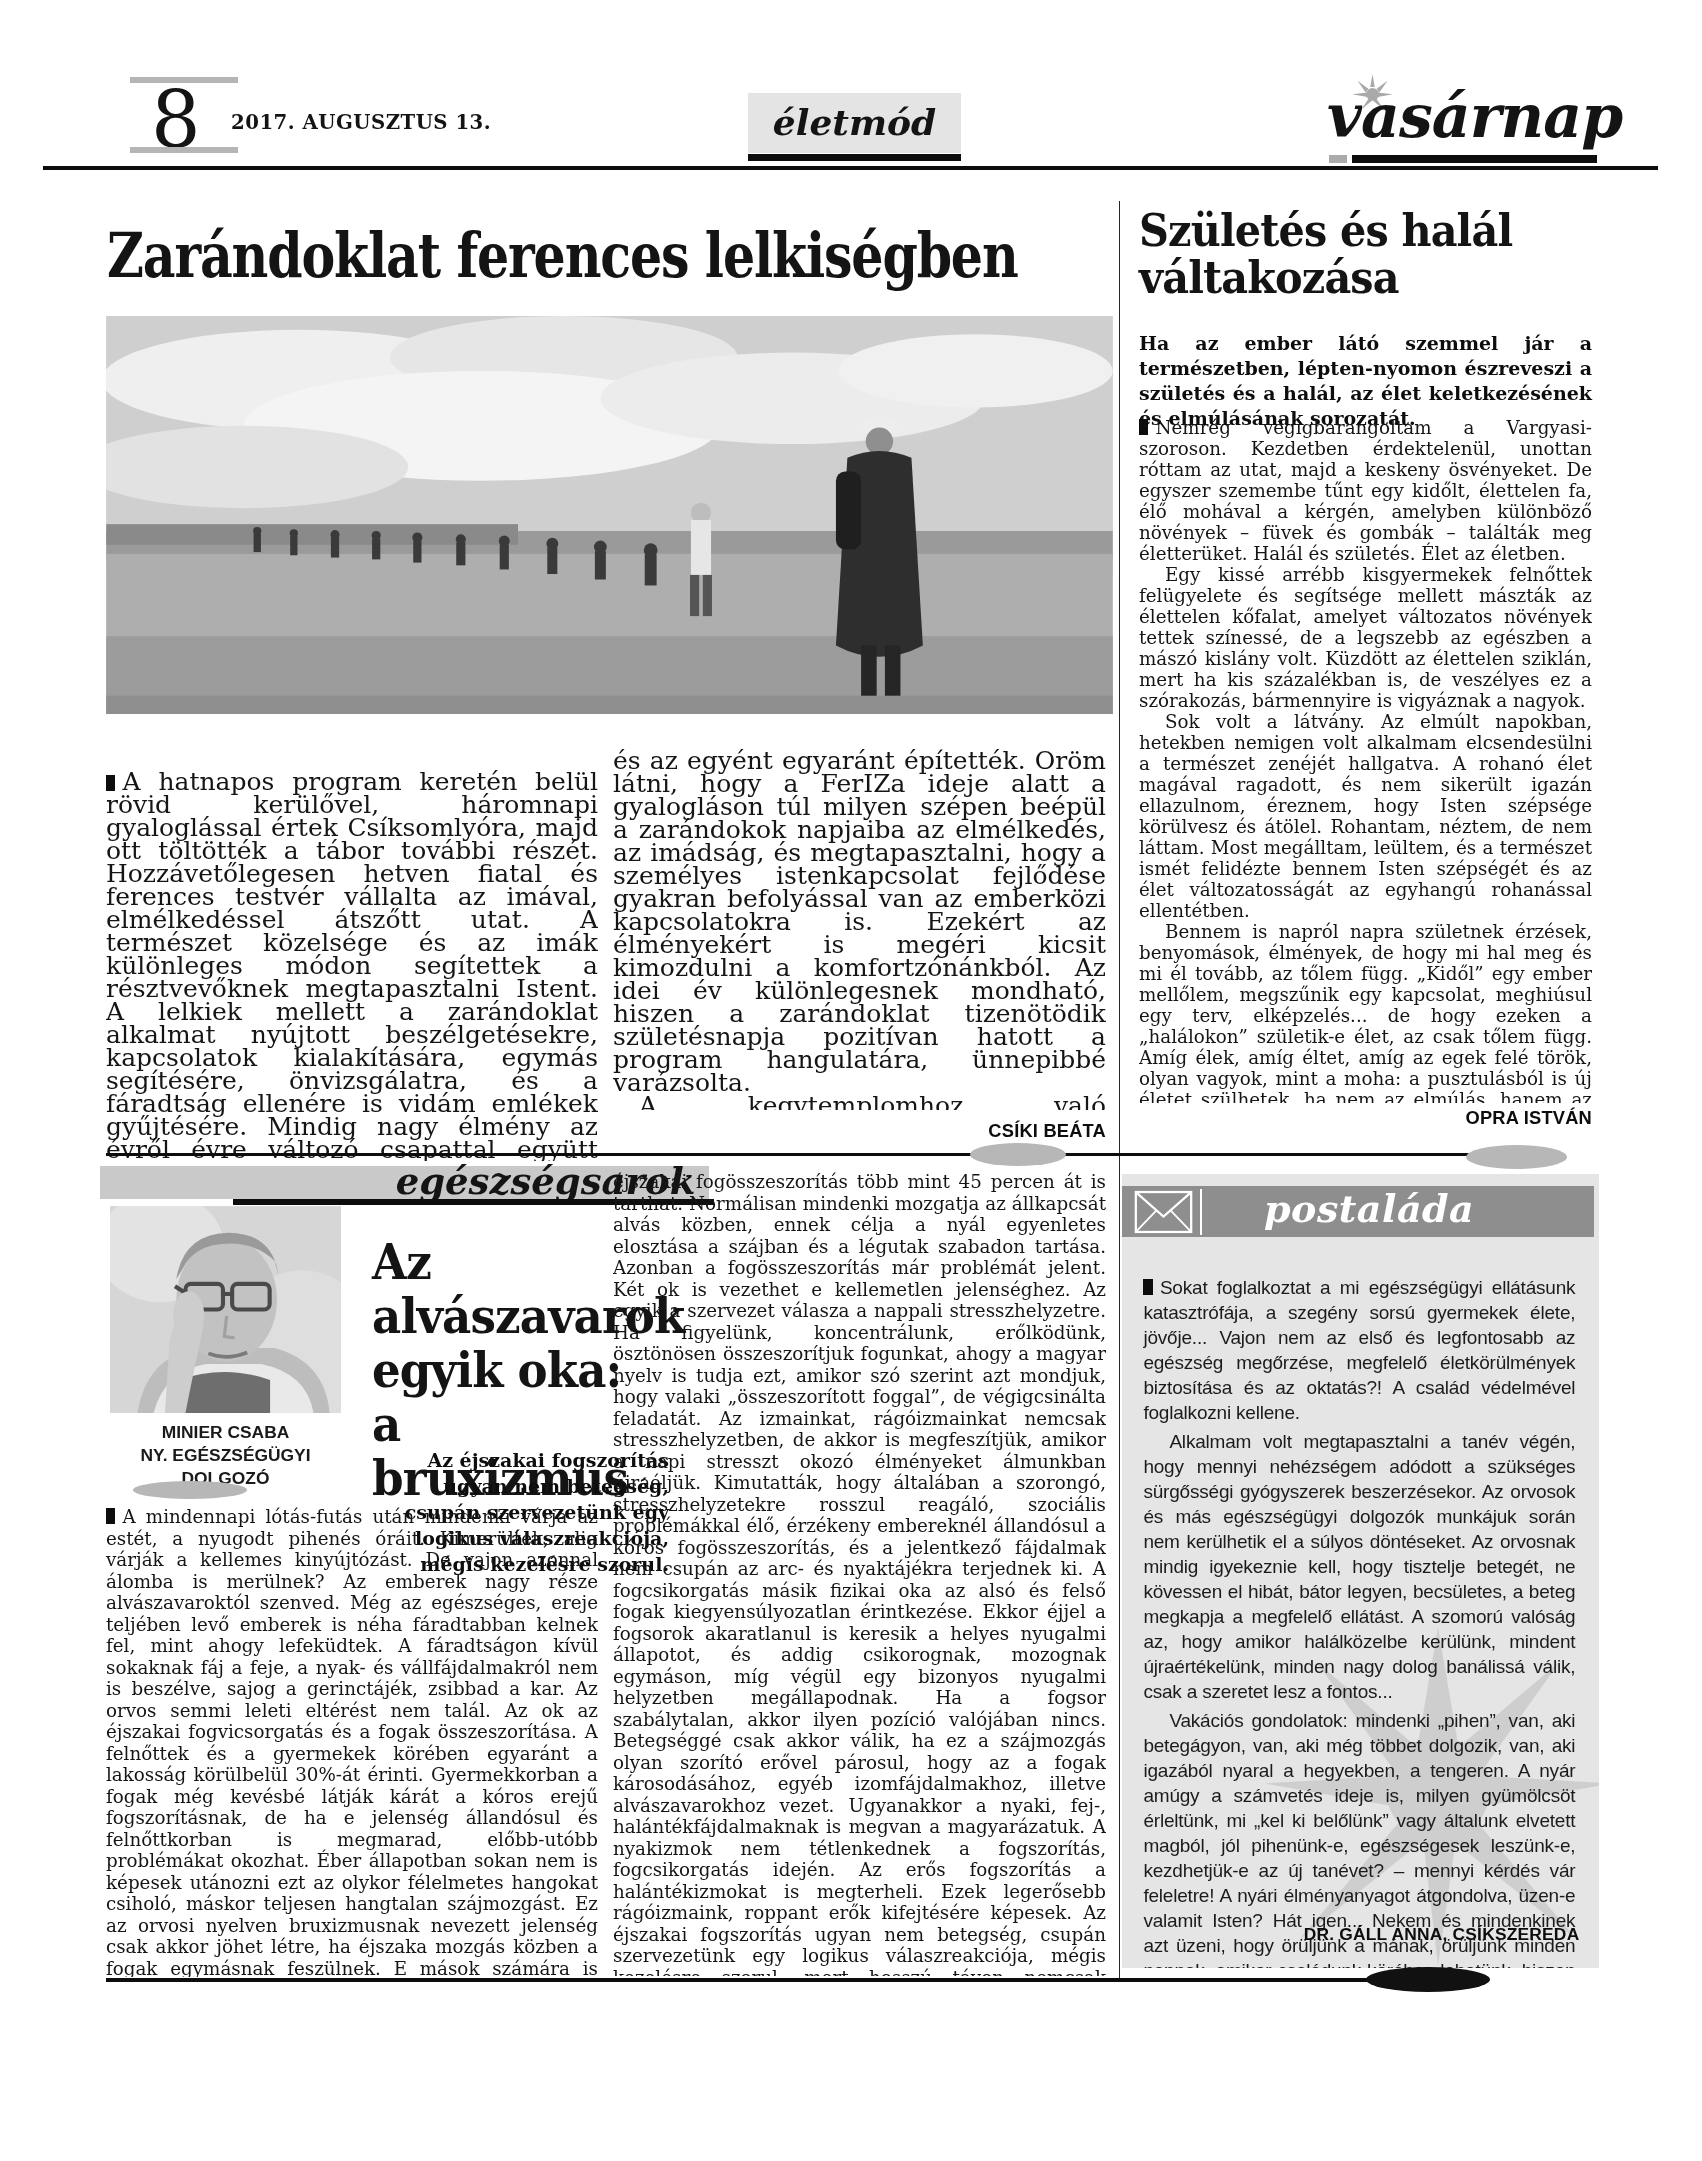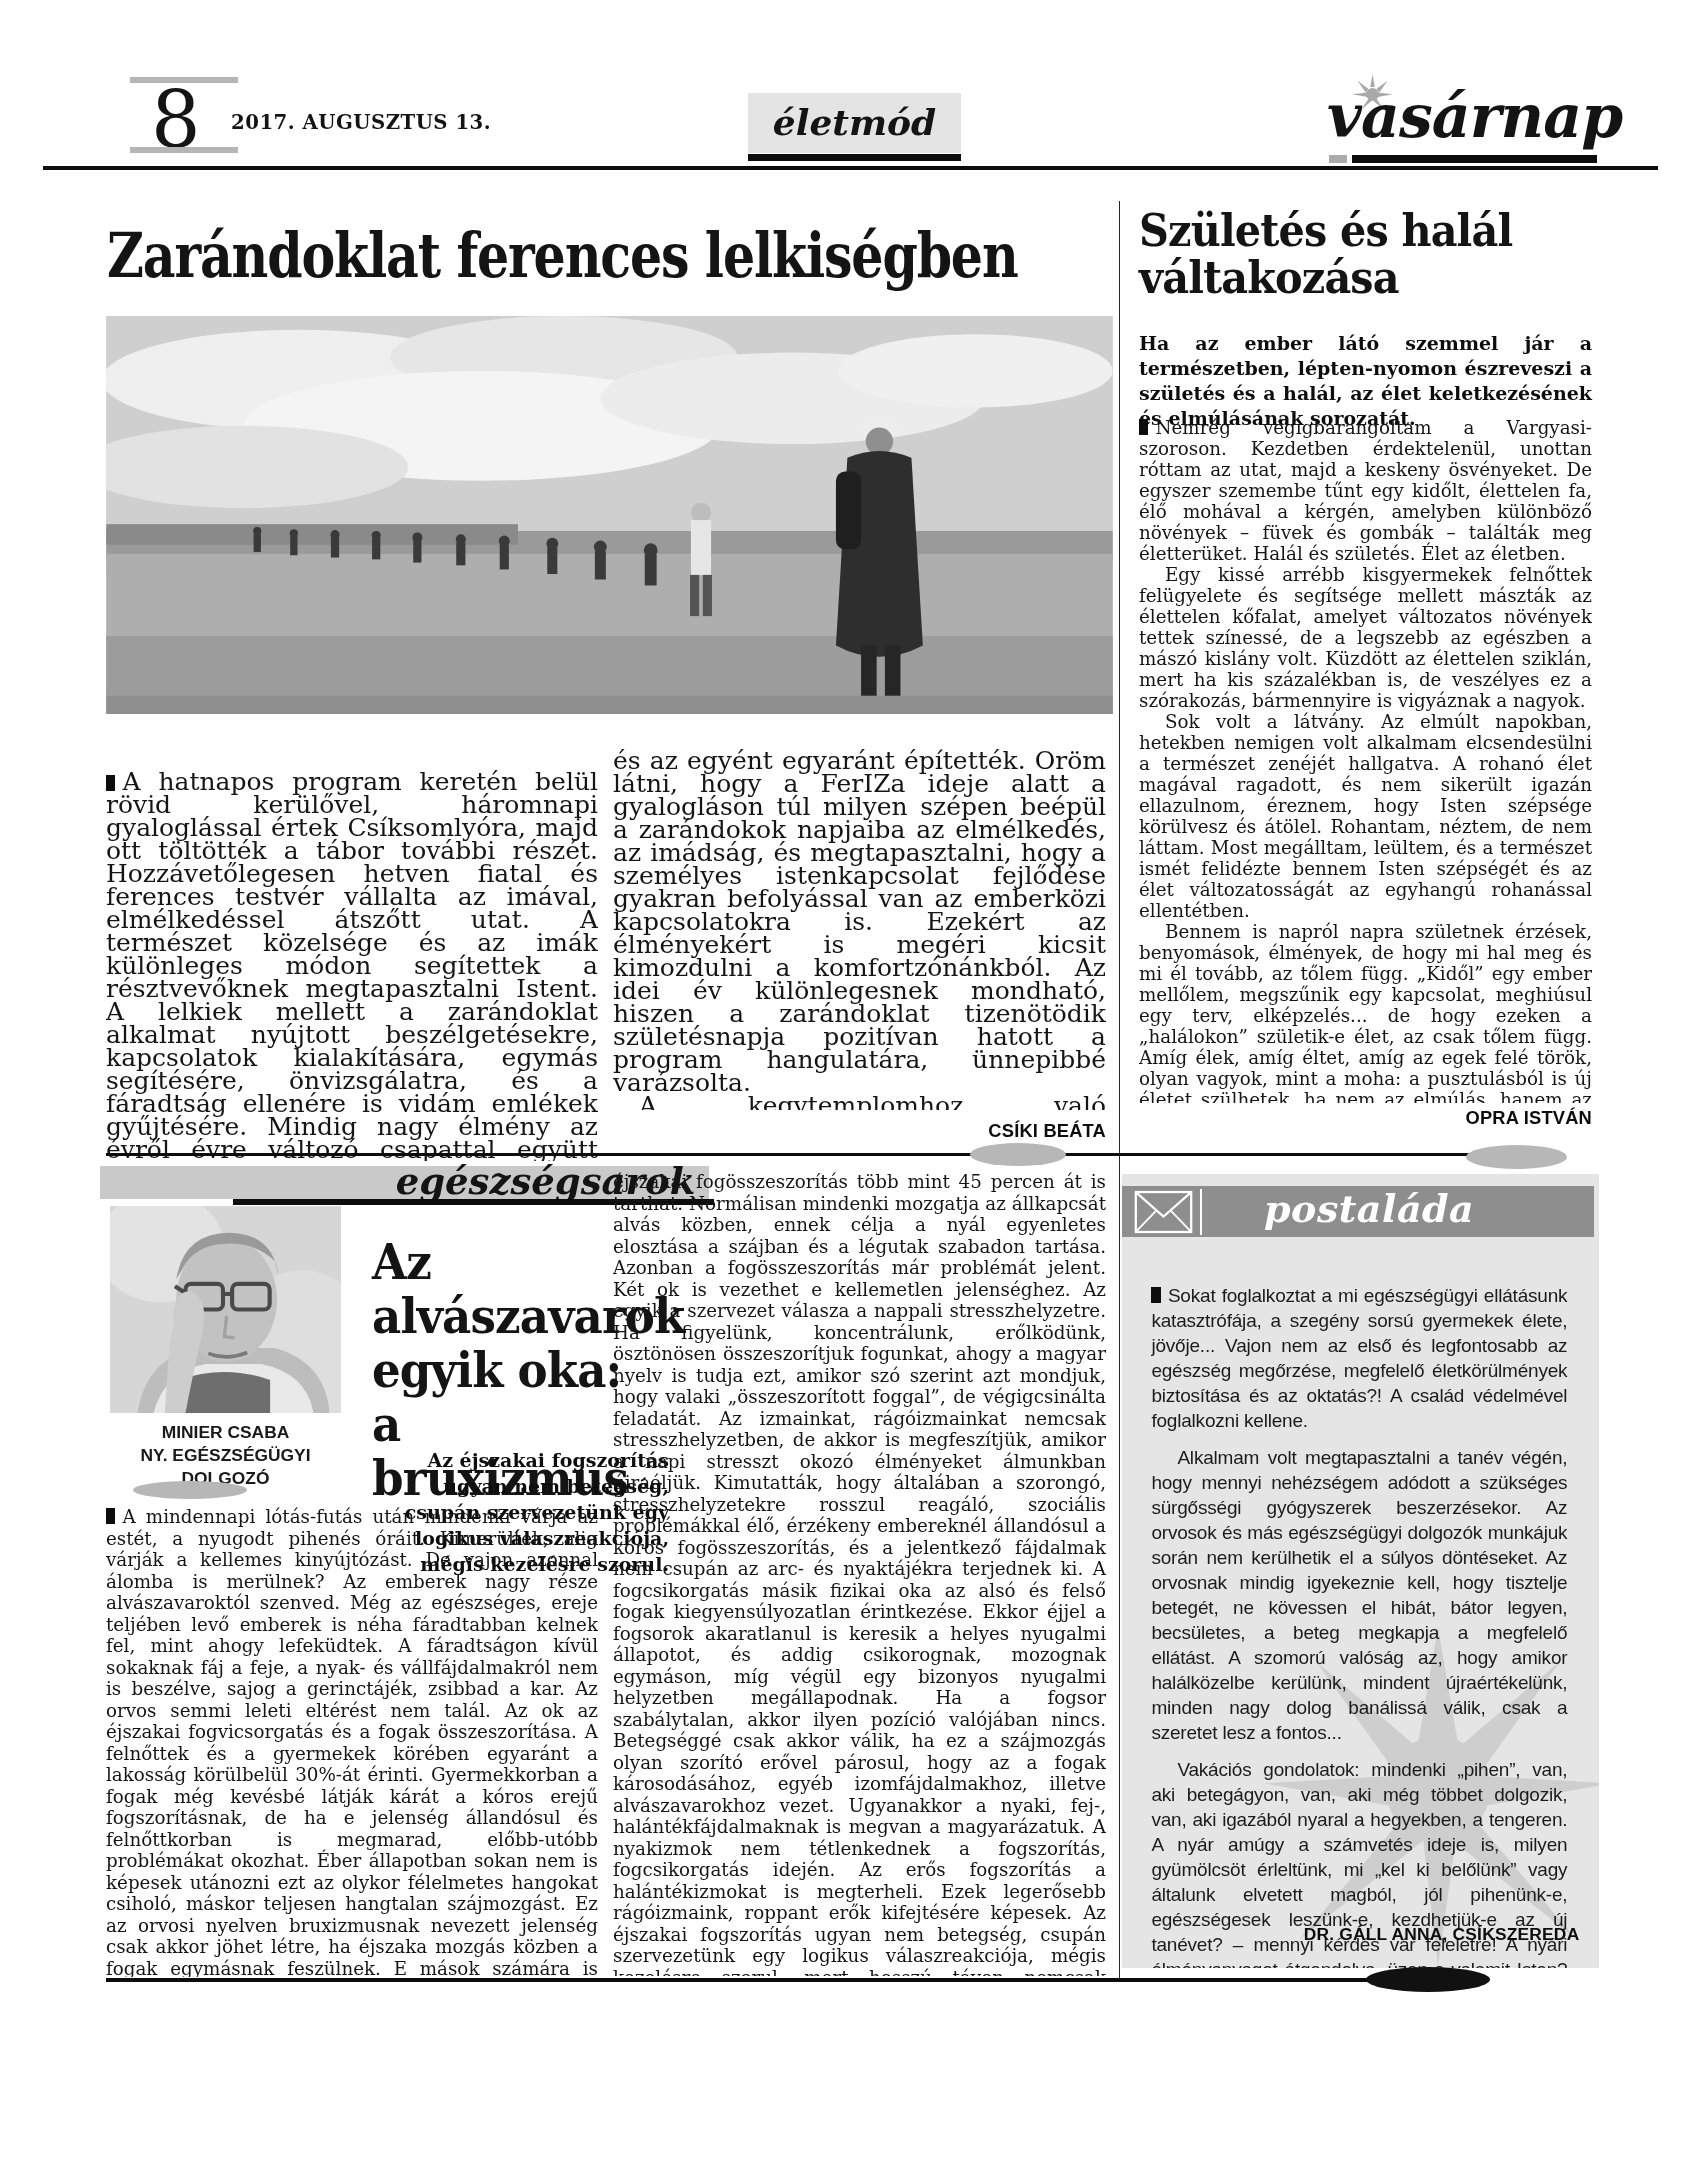--- a/index.html
+++ b/index.html
@@ -28,21 +28,21 @@
   #title2{font-weight:700;font-size:44px;line-height:47px;letter-spacing:-0.9px;transform:scaleX(0.94);transform-origin:left center;}
   #title3{font-weight:700;font-size:48px;line-height:54px;letter-spacing:-0.9px;transform:scaleX(0.94);transform-origin:left center;}
   #kicker-box{background:#c9c9c9;}
   #kicker-box .t{font-style:italic;font-weight:700;font-size:37px;line-height:39px;}
   .caption{font-family:"Liberation Sans",sans-serif;font-weight:700;font-size:17.4px;line-height:23px;text-align:center;color:#1a1a1a;}
   
   #mailbox-box{background:#e5e5e5;}
   #mailbox-band{background:#8e8e8e;}
   #mailbox-title{font-style:italic;font-weight:700;font-size:38px;color:#ffffff;letter-spacing:0.5px;}
   .mailcopy{font-family:"Liberation Sans",sans-serif;font-size:19px;line-height:25px;text-align:justify;color:#1b1b1b;letter-spacing:-0.2px;}
-  .mailcopy p{margin:12px;}
+  .mailcopy p{margin:4px;}
   .mailcopy p + p{text-indent:26px;}
   svg{display:block;}
 </style>
 </head>
 <body>
 
 <div id="page">
 
   <div class="abs" style="left:130px;top:77px;width:108px;height:6.4px;background:#b5b5b5;"></div>
   <div id="pageno" class="abs serif" style="left:151px;top:81px;">8</div>

